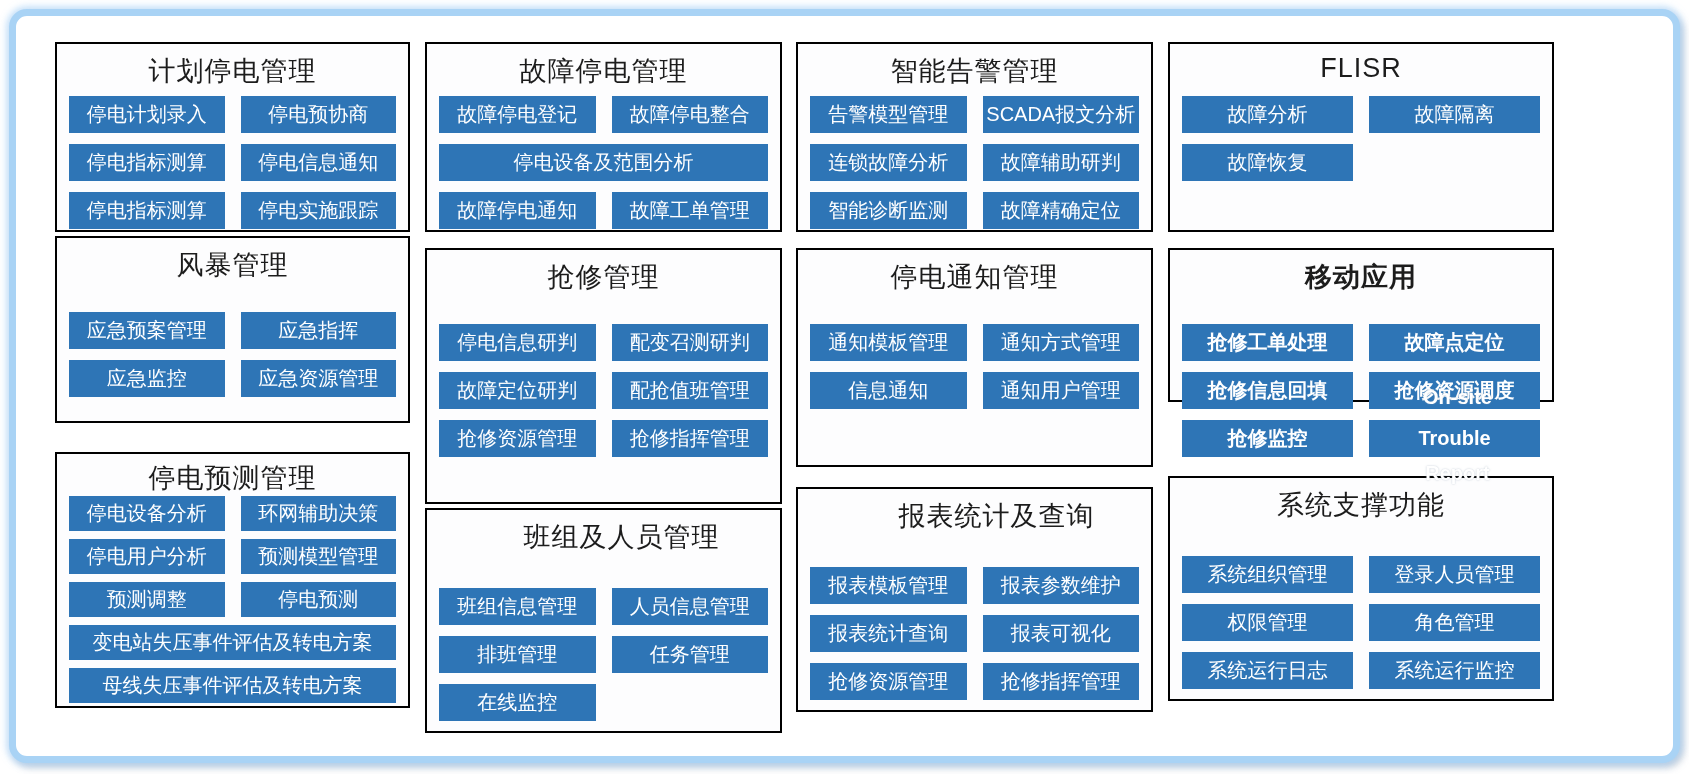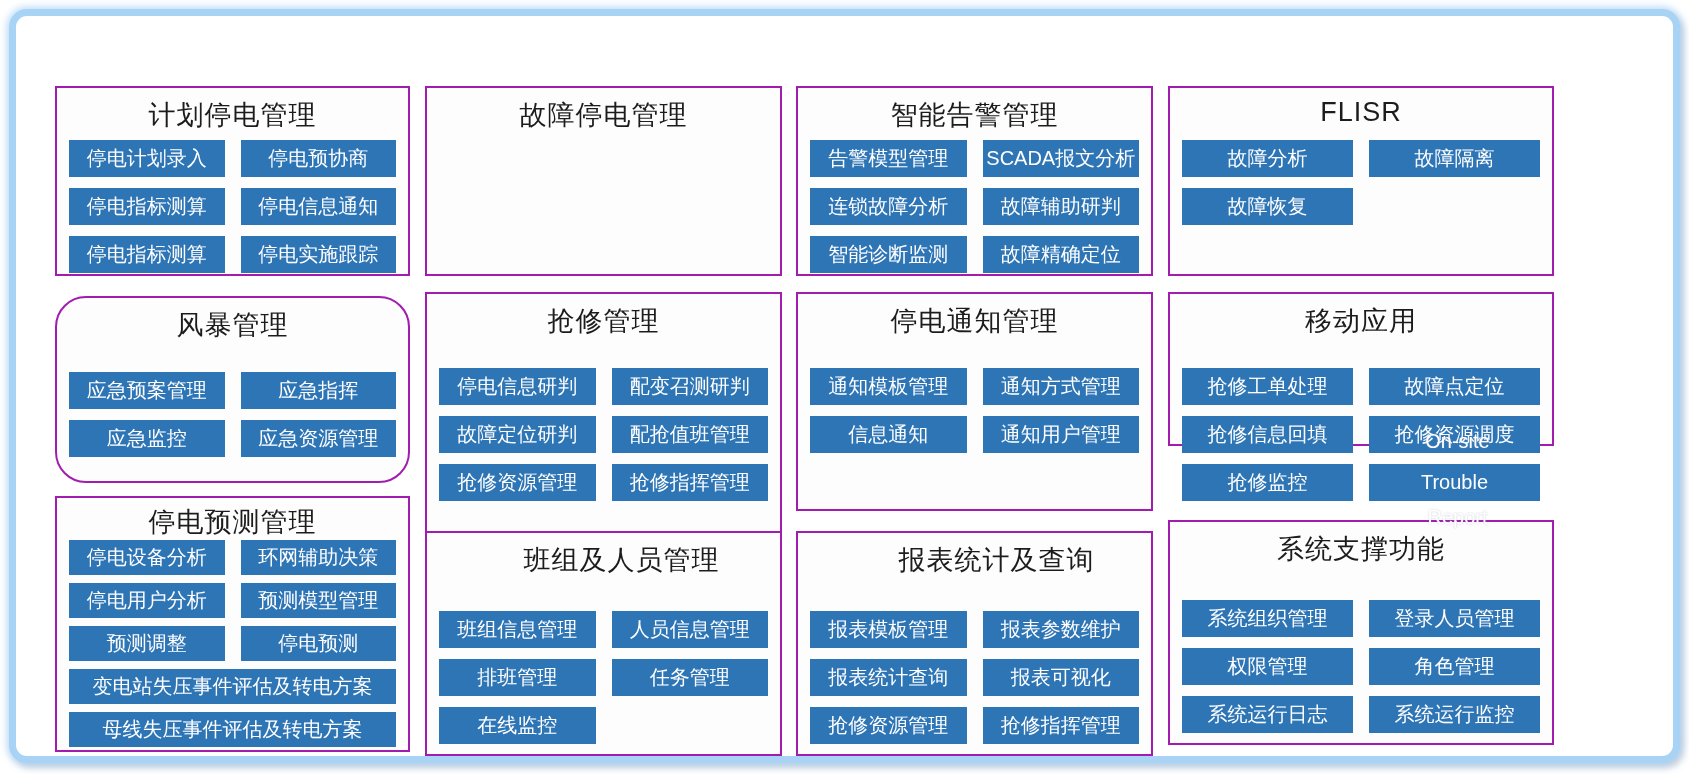--- a/index.html
+++ b/index.html
@@ -9,21 +9,21 @@
     font-family:"Liberation Sans","DejaVu Sans",sans-serif;
   }
   .frame{
     position:absolute;left:9px;top:9px;right:9px;bottom:11px;
     border:7px solid #a9d3f5;border-radius:18px;
     box-shadow:0 0 6px 3px rgba(154,203,246,.55), 4px 5px 7px rgba(125,142,163,.38);
     background:#ffffff;
   }
   .panel{
     position:absolute;box-sizing:border-box;
-    background:#fdfdfe;border:2px solid #a21caf;margin-top:44px;
+    background:#fdfdfe;border:2px solid #000000;
   }
   .panel-title{
     margin-top:9px;text-align:center;
     font-size:27px;color:#1c1c1c;letter-spacing:1px;
     white-space:nowrap;
   }
   .btn-grid{
     position:absolute;left:12px;right:12px;top:var(--gs,52px);
     display:grid;grid-template-columns:1fr 1fr;
     column-gap:16px;row-gap:11px;
@@ -33,26 +33,26 @@
     display:flex;align-items:center;justify-content:center;
     font-size:20px;white-space:nowrap;overflow:hidden;
     cursor:default;
   }
   .span2{grid-column:1 / span 2;}
 
   .p-planned-outage {left:55px;  top:42px;  width:355px;height:190px;--gs:52px;}
   .p-fault-outage   {left:425px; top:42px;  width:357px;height:190px;--gs:52px;}
   .p-smart-alarm    {left:796px; top:42px;  width:357px;height:190px;--gs:52px;}
   .p-flisr          {left:1168px;top:42px;  width:386px;height:190px;--gs:52px;}
-  .p-storm          {left:55px;  top:252px; width:355px;height:187px;border-radius:31px;--gs:74px;}
+  .p-storm          {left:55px;  top:236px; width:355px;height:187px;--gs:74px;}
   .p-repair         {left:425px; top:248px; width:357px;height:256px;--gs:74px;}
   .p-outage-notify  {left:796px; top:248px; width:357px;height:219px;--gs:74px;}
-  .p-mobile-app     {left:1168px;top:248px; width:386px;height:154px;--gs:74px;}
+  .p-mobile-app     {left:1168px;top:248px; width:386px;height:154px;font-weight:bold;--gs:74px;}
   .p-outage-forecast{left:55px;  top:452px; width:355px;height:256px;--gs:42px;}
-  .p-team-personnel {left:425px; top:487px; width:357px;height:225px;padding-left:36px;--gs:78px;}
+  .p-team-personnel {left:425px; top:508px; width:357px;height:225px;padding-left:36px;--gs:78px;}
   .p-report-stats   {left:796px; top:487px; width:357px;height:225px;padding-left:44px;--gs:78px;}
   .p-system-support {left:1168px;top:476px; width:386px;height:225px;--gs:78px;}
 
   .p-outage-forecast .panel-title{margin-top:6px;}
   .p-outage-forecast .btn-grid{row-gap:8px;}
   .p-outage-forecast .btn{height:35px;}
 
   .overflow-label{
     position:absolute;width:173px;left:201px;text-align:center;
     font-size:20px;color:#ffffff;z-index:5;pointer-events:none;
@@ -73,20 +73,27 @@
         <div class="btn">停电计划录入</div>
         <div class="btn">停电预协商</div>
         <div class="btn">停电指标测算</div>
         <div class="btn">停电信息通知</div>
         <div class="btn">停电指标测算</div>
         <div class="btn">停电实施跟踪</div>
       </div>
     </div>
     <div class="panel p-fault-outage">
       <div class="panel-title">故障停电管理</div>
+      <div class="btn-grid">
+        <div class="btn">故障停电登记</div>
+        <div class="btn">故障停电整合</div>
+        <div class="btn span2">停电设备及范围分析</div>
+        <div class="btn">故障停电通知</div>
+        <div class="btn">故障工单管理</div>
+      </div>
     </div>
     <div class="panel p-smart-alarm">
       <div class="panel-title">智能告警管理</div>
       <div class="btn-grid">
         <div class="btn">告警模型管理</div>
         <div class="btn">SCADA报文分析</div>
         <div class="btn">连锁故障分析</div>
         <div class="btn">故障辅助研判</div>
         <div class="btn">智能诊断监测</div>
         <div class="btn">故障精确定位</div>

